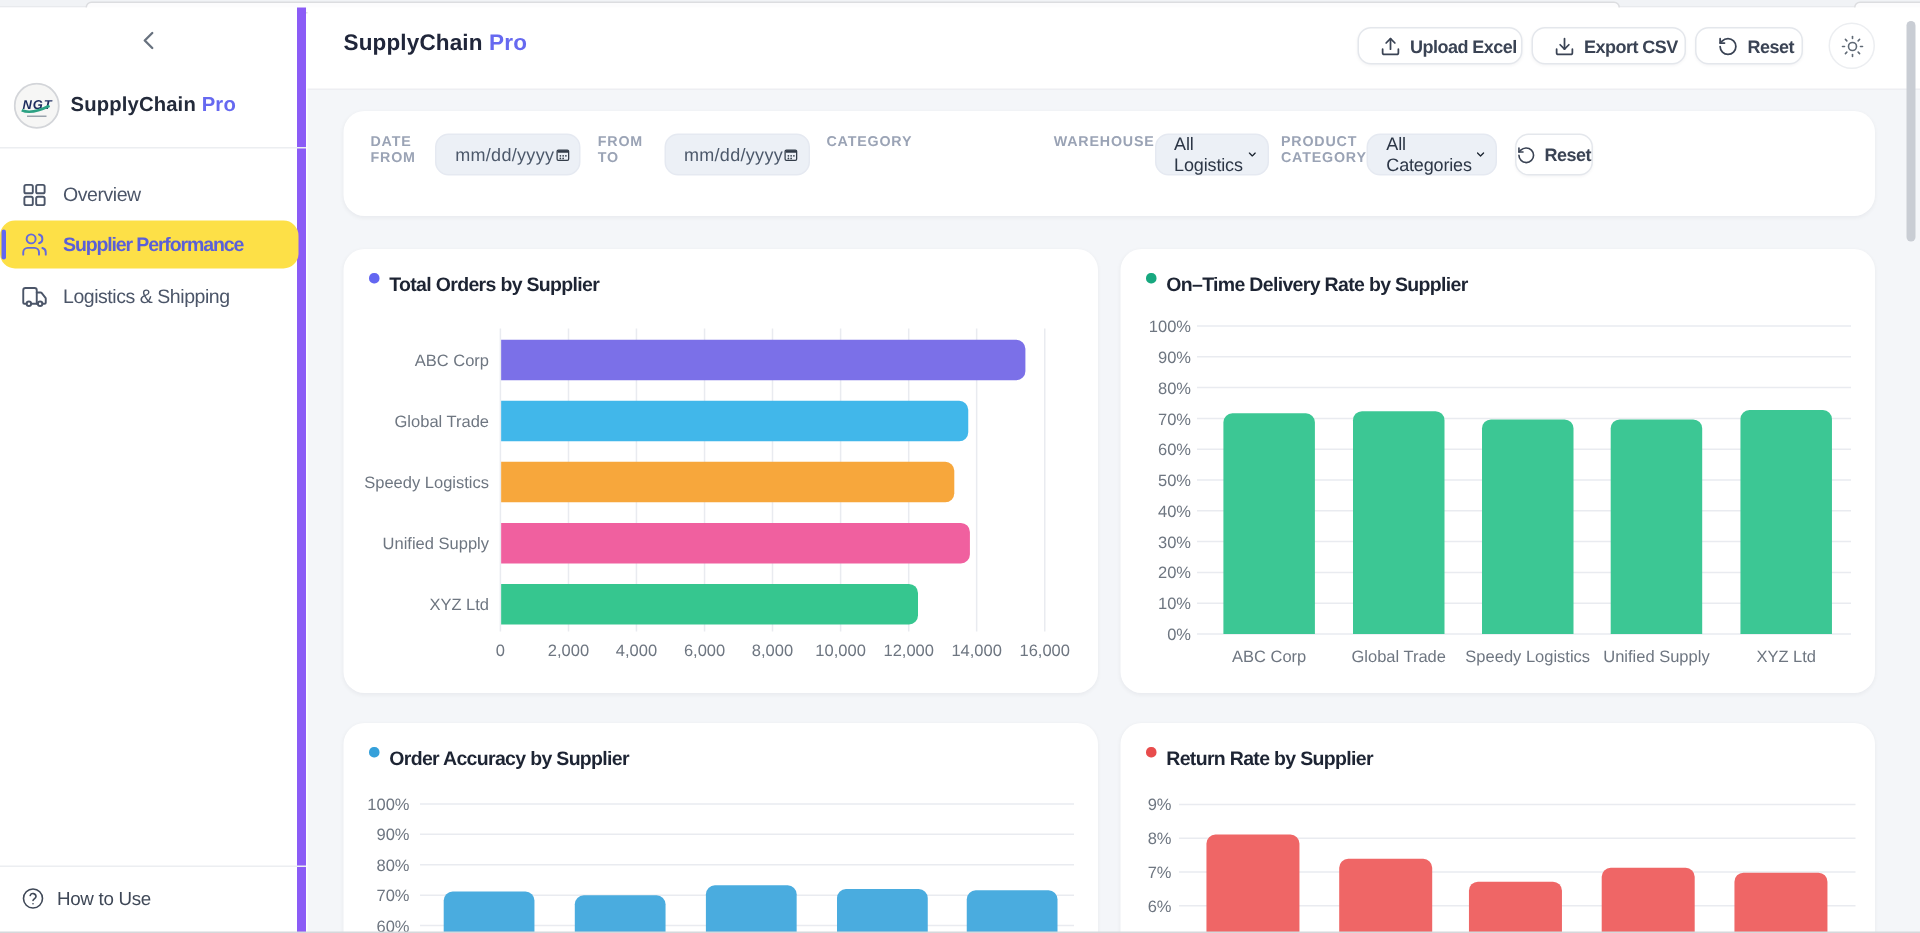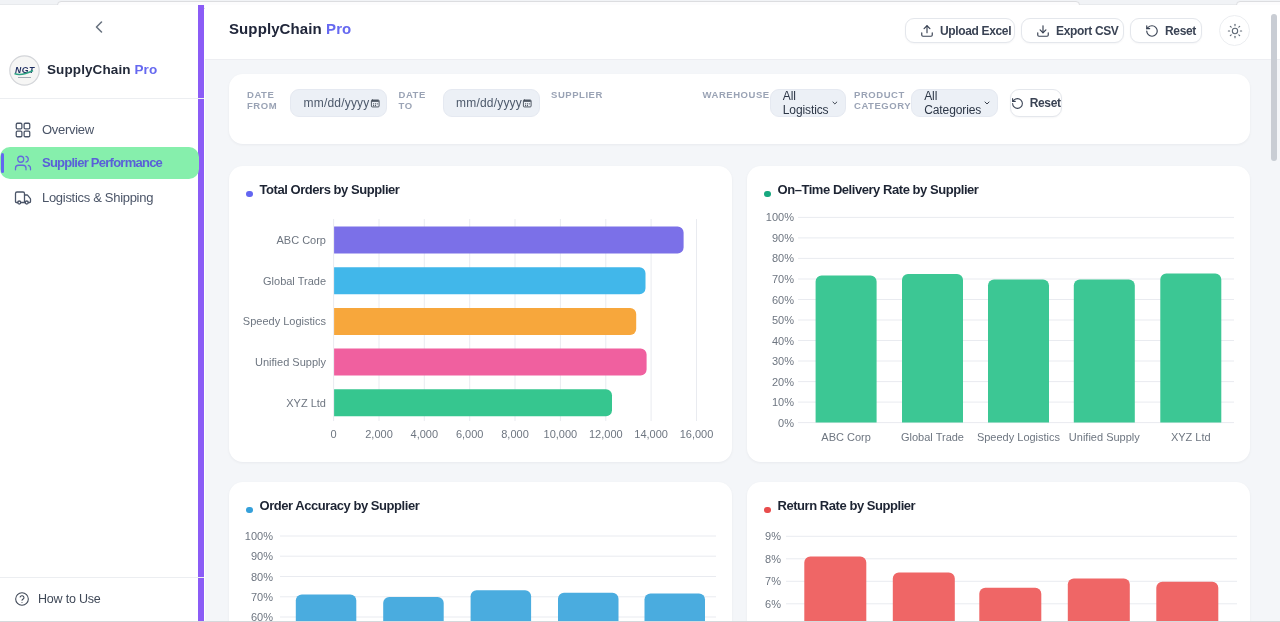--- a/index.html
+++ b/index.html
@@ -12,21 +12,21 @@
 #abar2 { position:absolute; left:1236px; top:1px; width:50px; height:8px; background:#fcfcfd; border:1px solid #dcdde0; border-radius:7px; }
 
 
 #sidebar { position:absolute; left:0; top:5px; width:204px; height:617px; background:#fff; border-right:6px solid #8b5cf6; }
 #collapse { position:absolute; left:89px; top:12px; }
 #logo { position:absolute; left:9px; top:50px; }
 #brand { position:absolute; left:47px; top:57px; font-size:13.5px; font-weight:bold; color:#232a3a; letter-spacing:0.1px; }
 #brand i { font-style:normal; color:#6669f0; }
 #sdiv { position:absolute; left:0; top:93px; width:204px; border-top:1px solid #eceef1; }
 .nav { position:absolute; left:0; width:199px; height:32px; display:flex; align-items:center; gap:10px; padding-left:14px; font-size:13px; letter-spacing:-0.3px; color:#4b5568; }
-.nav.act { background:#86efac; border-radius:10px; color:#5a5fd8; font-weight:bold; letter-spacing:-0.75px;align-items:center; }
+.nav.act { background:#fde047; border-radius:10px; color:#5a5fd8; font-weight:bold; letter-spacing:-0.75px;align-items:center; }
 .nav .accent { position:absolute; left:1px; top:6px; width:3px; height:20px; border-radius:2px; background:#6366f1; }
 #sfoot { position:absolute; left:0; top:572px; width:204px; border-top:1px solid #eceef1; }
 #howto { position:absolute; left:14px; top:586px; display:flex; align-items:center; gap:8px; font-size:12.5px; letter-spacing:-0.2px; color:#3f4857; }
 
 
 #header { position:absolute; left:205px; top:5px; width:1075px; height:55px; background:#fff; border-bottom:1px solid #edeef2; }
 #htitle { position:absolute; left:24px; top:15px; font-size:15px; font-weight:bold; color:#20263a; letter-spacing:0.1px; }
 #htitle i { font-style:normal; color:#6669f0; }
 #hbtns { position:absolute; right:78px; top:13px; display:flex; gap:6px; }
 .btn { display:flex; align-items:center; justify-content:flex-start; gap:6px; height:25px; padding:0 0 0 14px; background:#fff; border:1px solid #e4e7ec; border-radius:9px; font-size:12px; letter-spacing:-0.35px; font-weight:bold; color:#3a4354; box-shadow:0 1px 2px rgba(16,24,40,.04); }
@@ -35,21 +35,21 @@
 
 #content { position:absolute; left:205px; top:60px; width:1075px; height:562px; background:#f4f6f9; }
 .card { position:absolute; background:#fff; border-radius:14px; box-shadow:0 1px 3px rgba(15,23,42,.05); }
 #fcard { left:24px; top:14px; width:1021px; height:70px; display:flex; gap:11.5px; padding:15px 16px 0 18px; }
 .fcol { display:flex; flex-direction:row; }
 .flab { font-size:9.5px; font-weight:bold; letter-spacing:0.55px; color:#9aa3b5; margin-bottom:5px; }
 .fctl { height:28px; background:#ecf0f6; border:1px solid #e5e9f1; border-radius:9px; display:flex; align-items:center; justify-content:space-between; padding:0 6px 0 12px; }
 .ph { font-size:12px; color:#4d596b; letter-spacing:0.2px; }
 .sv { font-size:12px; color:#2c3646; letter-spacing:-0.1px; }
 .rbtn { height:28px; border-radius:9px; justify-content:center; padding:0; }
-.ctitle { position:absolute; left:17px; top:16px; display:flex; align-items:flex-end; gap:7px; font-size:13px; letter-spacing:-0.45px; font-weight:bold; color:#1d2433; }
+.ctitle { position:absolute; left:17px; top:16px; display:flex; align-items:flex-start; gap:7px; font-size:13px; letter-spacing:-0.45px; font-weight:bold; color:#1d2433; }
 .dot { width:6.5px; height:6.5px; border-radius:50%; }
 .cchart { position:absolute; left:0; top:0; }
 
 
 #sthumb { position:absolute; left:1271px; top:14px; width:6px; height:147px; background:#c9cdd4; border-radius:3px; }
 #bline { position:absolute; left:0; top:620.5px; width:1280px; height:1.5px; background:#d6d8db; }
 </style>
 </head>
 <body>
 <div id="page">
@@ -163,36 +163,36 @@
               <path d="M4 7a2 2 0 0 1 2-2h12a2 2 0 0 1 2 2v1.6H4Z" fill="currentColor" stroke="none"></path>
               <circle cx="8.2" cy="13.4" r="1.3" fill="currentColor" stroke="none"></circle>
               <circle cx="12.4" cy="13.4" r="1.3" fill="currentColor" stroke="none"></circle>
               <circle cx="16.6" cy="13.4" r="1.3" fill="currentColor" stroke="none"></circle>
               <circle cx="8.2" cy="17.4" r="1.3" fill="currentColor" stroke="none"></circle>
               <circle cx="12.4" cy="17.4" r="1.3" fill="currentColor" stroke="none"></circle>
             </svg>
           </div>
         </div>
 <div class="fcol" style="width:141px">
-          <div class="flab">DATE TO</div>
+          <div class="flab">FROM TO</div>
           <div class="fctl">
             <span class="ph">mm/dd/yyyy</span>
             <svg width="10.5" height="10.5" viewBox="0 0 24 24" fill="none" style="color:#333c49" stroke="#333c49" stroke-width="1.9" stroke-linecap="round" stroke-linejoin="round">
               <rect x="3.2" y="4.6" width="17.6" height="15.8" rx="2" fill="none"></rect>
               <path d="M4 7a2 2 0 0 1 2-2h12a2 2 0 0 1 2 2v1.6H4Z" fill="currentColor" stroke="none"></path>
               <circle cx="8.2" cy="13.4" r="1.3" fill="currentColor" stroke="none"></circle>
               <circle cx="12.4" cy="13.4" r="1.3" fill="currentColor" stroke="none"></circle>
               <circle cx="16.6" cy="13.4" r="1.3" fill="currentColor" stroke="none"></circle>
               <circle cx="8.2" cy="17.4" r="1.3" fill="currentColor" stroke="none"></circle>
               <circle cx="12.4" cy="17.4" r="1.3" fill="currentColor" stroke="none"></circle>
             </svg>
           </div>
         </div>
 <div class="fcol" style="width:140px">
-          <div class="flab">SUPPLIER</div>
+          <div class="flab">CATEGORY</div>
         </div>
 <div class="fcol" style="width:140px">
           <div class="flab">WAREHOUSE</div>
           <div class="fctl">
             <span class="sv">All Logistics</span>
             <svg width="10" height="10" viewBox="0 0 24 24" fill="none" style="color:#1b2430" stroke="#1b2430" stroke-width="2.6" stroke-linecap="round" stroke-linejoin="round">
               <path d="m6 9 6 6 6-6"></path>
             </svg>
           </div>
         </div>

